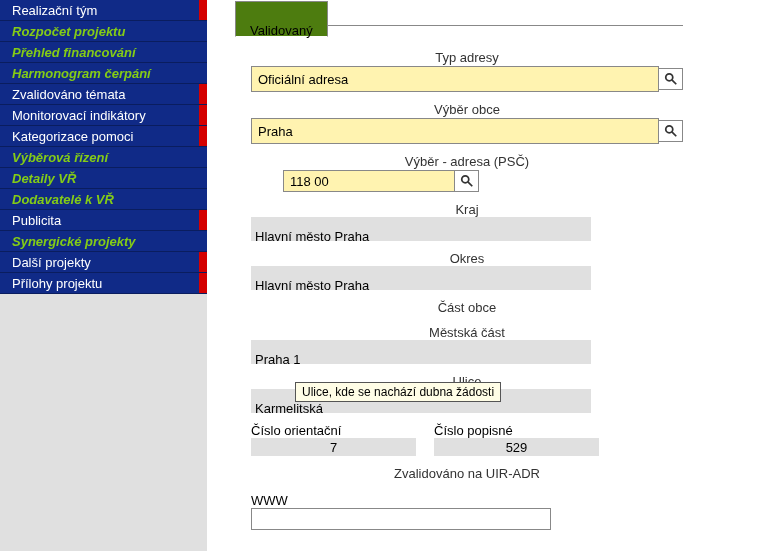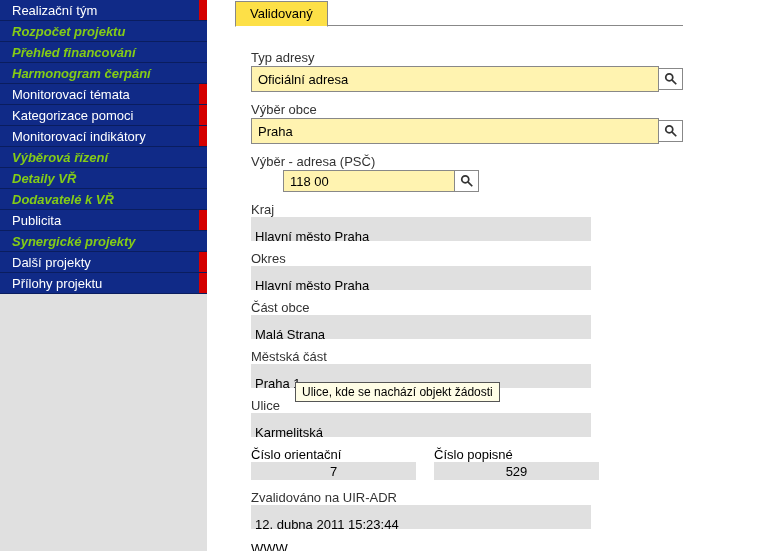--- a/index.html
+++ b/index.html
@@ -5,23 +5,23 @@
   * { box-sizing: border-box; margin: 0; padding: 0; }
   body { font-family: Arial, sans-serif; font-size: 13px; background: #fff; }
   .container { width: 668px; height: 551px; display: flex; background:#fff; }
   .sidebar { width: 207px; background: #e0e0e0; height:551px;}
   .menu { background: #102a87; list-style: none; width: 207px; }
   .menu li { position: relative; height: 21px; line-height: 21px; padding-left: 12px; color: #fff; cursor: pointer; border-bottom:1px solid #0a1d5f;}
   .menu li.dim { color: #84cc16; font-style: italic; font-weight: bold; }
   .menu li.mark::after { content:""; position:absolute; right:0; top:0; width:8px; height:100%; background:#d40000; }
   .content { flex: 1; padding: 0 0 0 16px; }
   .tab-wrap { margin-top:0; margin-left:12px; height:26px; border-bottom:1px solid #888;}
-  .tab { display:inline-block; height:26px; line-height:24px; padding:0 14px; border:1px solid #888; border-bottom:1px solid #fff; background:#fde047; font-size:13px; position:relative; top:1px;}
+  .tab { display:inline-block; height:26px; line-height:24px; padding:17px 14px; border:1px solid #888; border-bottom:1px solid #fff; background:#4d7c0f; font-size:13px; position:relative; top:1px;}
   .form { padding: 14px 0 0 28px; width: 460px; }
-  .lbl { color:#333; font-size:13px; margin-top:10px; }
+  .lbl { color:#333; font-size:13px; margin-top:10px;text-align:center; }
   .ylw { display:flex; align-items:center; margin-top:1px;}
   .ylw input, .ylw .ylw-box { flex:1; background:#fff3b0; border:1px solid #888; height:22px; padding:12px 6px; font-size:13px;}
   .search-btn { width:24px; height:22px; border:1px solid #888; border-left:none; background:#fff; display:flex; align-items:center; justify-content:center; cursor:pointer;}
   .psc-wrap { display:flex; margin-top:1px;padding-left:32px;}
   .psc-wrap input { width:172px; background:#fff3b0; border:1px solid #888; height:22px; padding:0 6px; font-size:13px;}
   .ro { background:#e0e0e0; border:none; padding:12px 4px; width:340px; display:block; font-size:13px; height:18px; line-height:15px;}
   .pair { display:flex; gap:18px; margin-top:10px;}
   .pair .col .lbl2{ font-size:13px;}
   .pair .col .vbox{ width:165px;}
   .vbox { background:#e0e0e0; text-align:center; height:18px; line-height:15px; font-size:13px; padding:2px 4px;}
@@ -33,23 +33,23 @@
 </head>
 <body>
 
 <div class="container">
   <div class="sidebar">
     <ul class="menu" id="menu">
         <li class="mark">Realizační tým</li>
         <li class="dim">Rozpočet projektu</li>
         <li class="dim">Přehled financování</li>
         <li class="dim">Harmonogram čerpání</li>
-        <li class="mark">Monitorovací témata</li>
+        <li class="mark">Zvalidováno témata</li>
+        <li class="mark">Monitorovací indikátory</li>
         <li class="mark">Kategorizace pomoci</li>
-        <li class="mark">Monitorovací indikátory</li>
         <li class="dim">Výběrová řízení</li>
         <li class="dim">Detaily VŘ</li>
         <li class="dim">Dodavatelé k VŘ</li>
         <li class="mark">Publicita</li>
         <li class="dim">Synergické projekty</li>
         <li class="mark">Další projekty</li>
         <li class="mark">Přílohy projektu</li>
       </ul>
   </div>
   <div class="content">
@@ -96,43 +96,41 @@
         </div>
       </div>
 
       <div class="lbl">Kraj</div>
       <div class="ro">Hlavní město Praha</div>
 
       <div class="lbl">Okres</div>
       <div class="ro">Hlavní město Praha</div>
 
       <div class="lbl">Část obce</div>
-      <div class="ro">Malá Strana</div>
 
       <div class="lbl">Městská část</div>
       <div class="ro">Praha 1</div>
 
       <div class="lbl">Ulice</div>
       <div class="ro">Karmelitská</div>
 
-      <div class="tooltip" style="left:72px; top:356px;">Ulice, kde se nachází objekt žádosti</div>
+      <div class="tooltip" style="left:72px; top:356px;">Ulice, kde se nachází dubna žádosti</div>
 
       <div class="pair">
         <div class="col">
           <div class="lbl2">Číslo orientační</div>
           <div class="vbox">7</div>
         </div>
         <div class="col">
           <div class="lbl2">Číslo popisné</div>
           <div class="vbox">529</div>
         </div>
       </div>
 
       <div class="lbl">Zvalidováno na UIR-ADR</div>
-      <div class="ro">12. dubna 2011 15:23:44</div>
 
       <div class="www">
         <div>WWW</div>
         <input type="text" value="" style="">
       </div>
     </div>
   </div>
 </div>
 
 </body></html>

